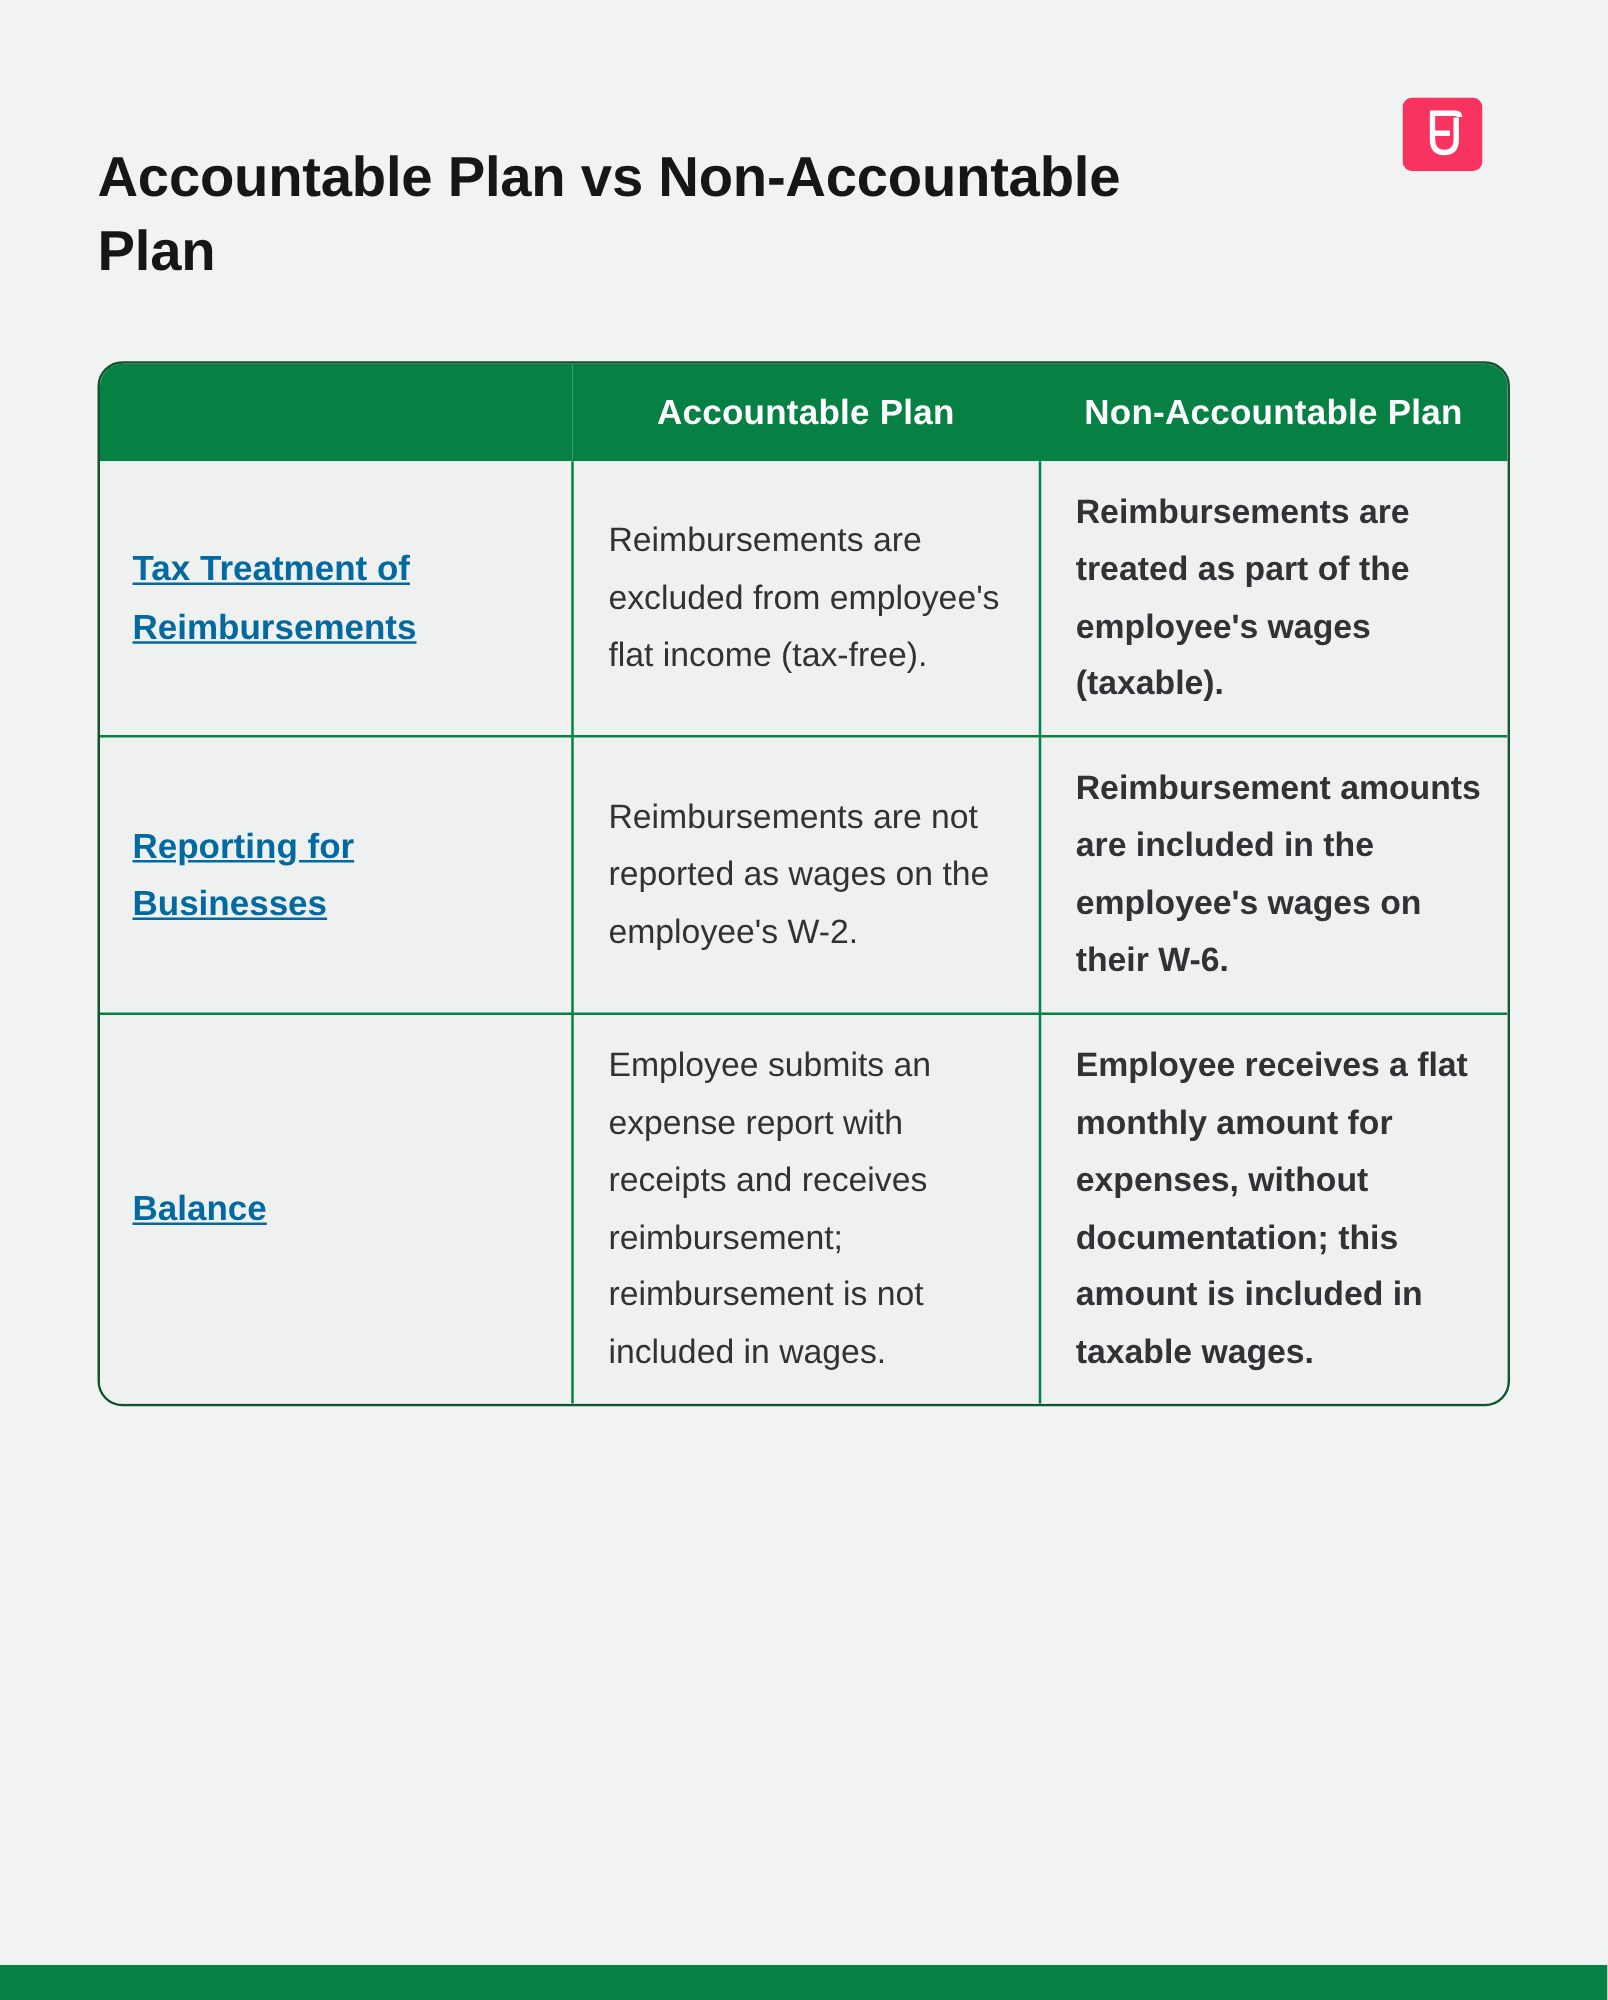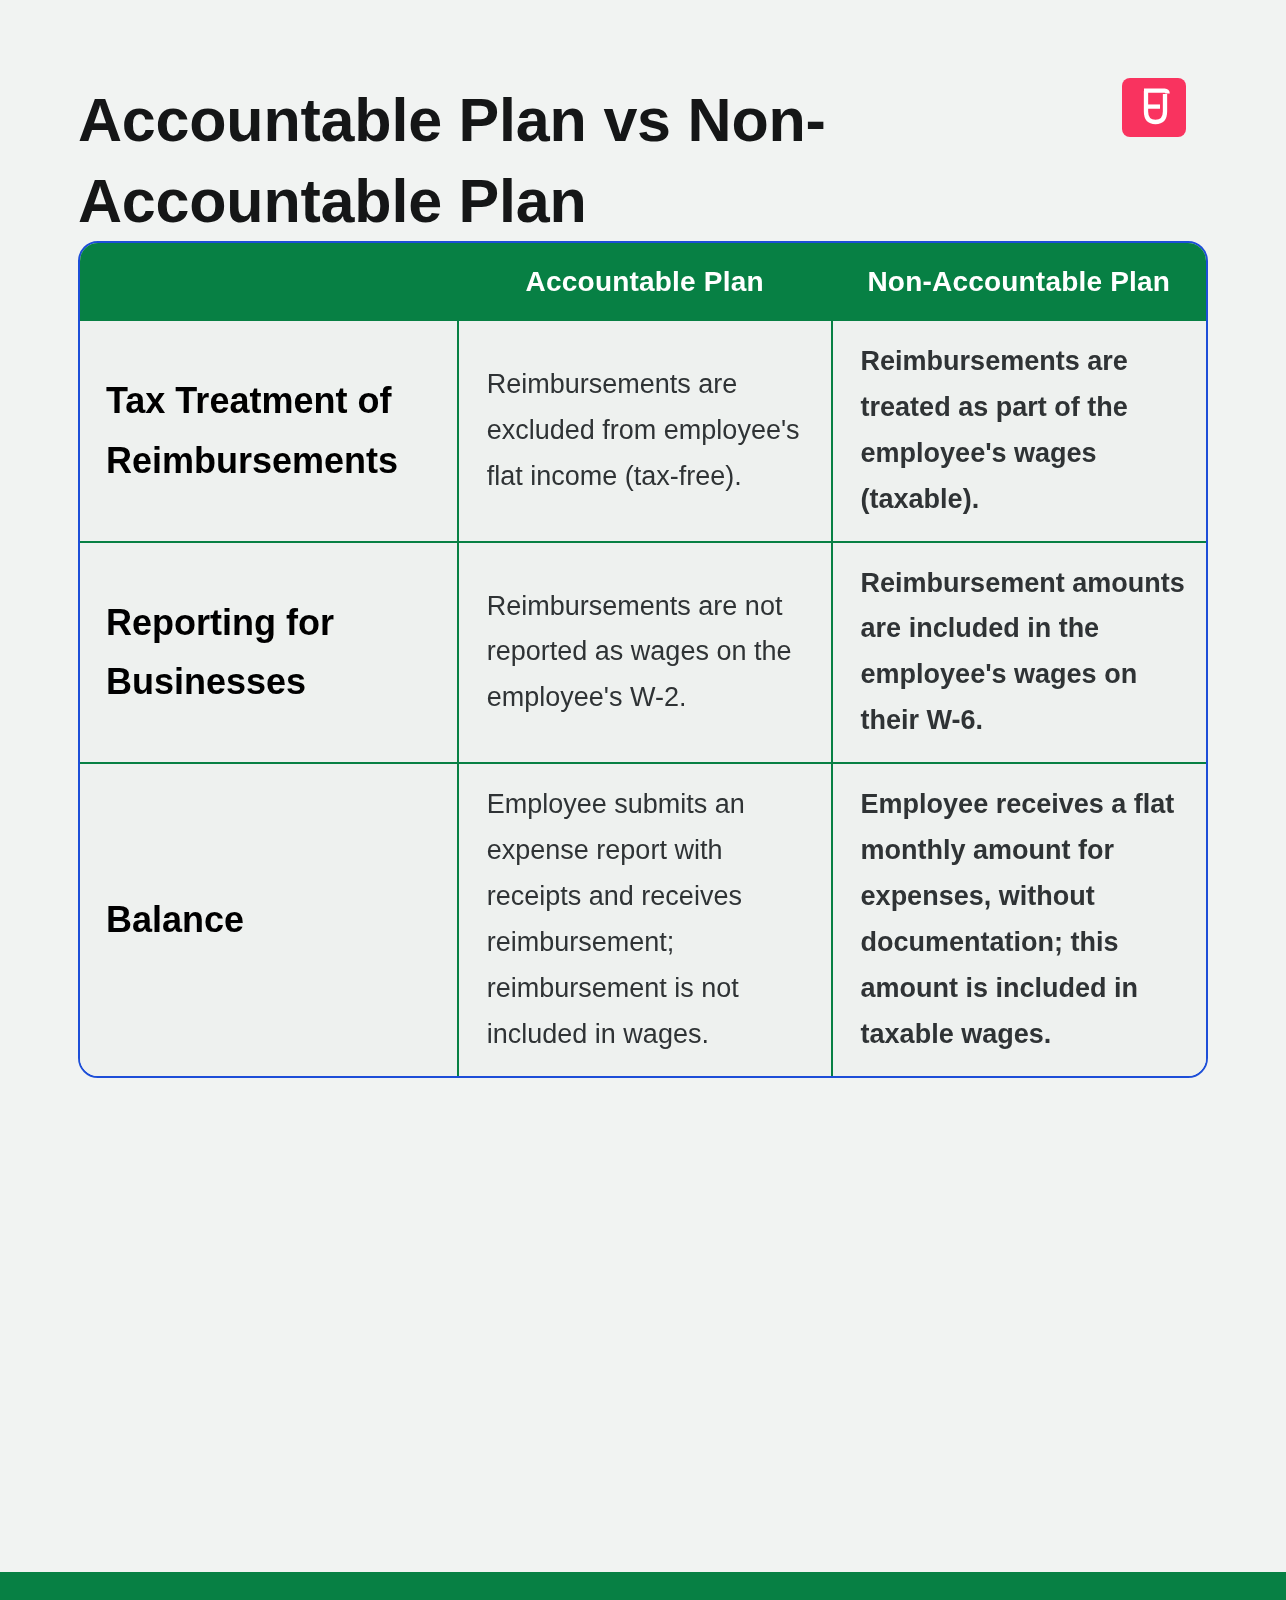--- a/index.html
+++ b/index.html
@@ -9,37 +9,39 @@
     background: #f1f3f2;
     font-family: "Liberation Sans", sans-serif;
     overflow: hidden;
   }
   .page { padding: 0 78px; }
 
   
   .top-area { position: relative; padding-top: 80px; }
   .page-title {
     max-width: 880px;
-    font-size: 61px;
+    font-size: 45px;
     line-height: 1.32;
     font-weight: 800;
     letter-spacing: -0.2px;
     color: #151617;
+    margin-top: 32px;
   }
   .brand-logo {
     position: absolute;
     top: 78px;
     right: 22px; 
     width: 64px;
     height: 59px;
   }
 
   
   .table-wrap {
-    border: 2px solid #1d4ed8;
+    margin-top: 58px;
+    border: 2px solid #14532d;
     border-radius: 20px;
     overflow: hidden;
     background: #eef1ef;
   }
   table.compare {
     width: 100%;
     border-collapse: collapse;
     table-layout: fixed;
   }
   col.c1 { width: 33.55%; }
@@ -66,24 +68,25 @@
     padding: 18px 20px 18px 28px;
     background: #eef1ef;
   }
   tbody td:first-child { border-left: none; padding-left: 26px; }
   tbody td:last-child  { border-right: none; font-weight: bold; }
   tbody tr:first-child td { border-top: none; }
   tbody tr:last-child td  { border-bottom: none; }
 
   tbody td.row-label {
     font-weight: 700;
-    color: #000000;
-    font-size: 36px;
+    color: #0369a1;
+    font-size: 28px;
     line-height: 1.65;
     white-space: pre-line;
+    text-decoration: underline;
   }
   tbody tr:nth-child(1) { height: 212px; }
   tbody tr:nth-child(2) { height: 170px; }
   tbody tr:nth-child(3) { height: 215px; }
   tbody tr:nth-child(4) { height: 218px; }
   tbody tr:nth-child(5) { height: 340px; }
 
   
   .footer-bar {
     position: absolute;

